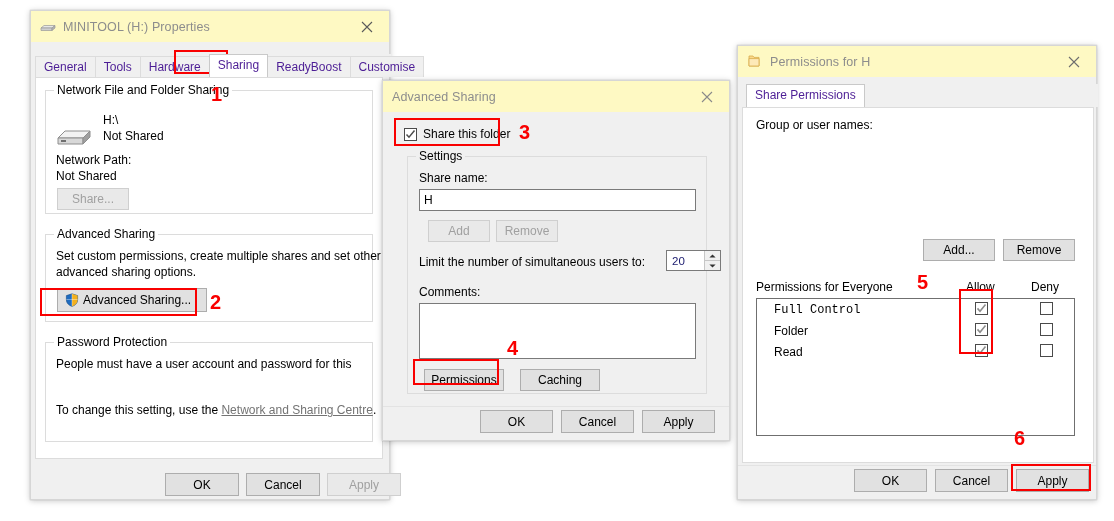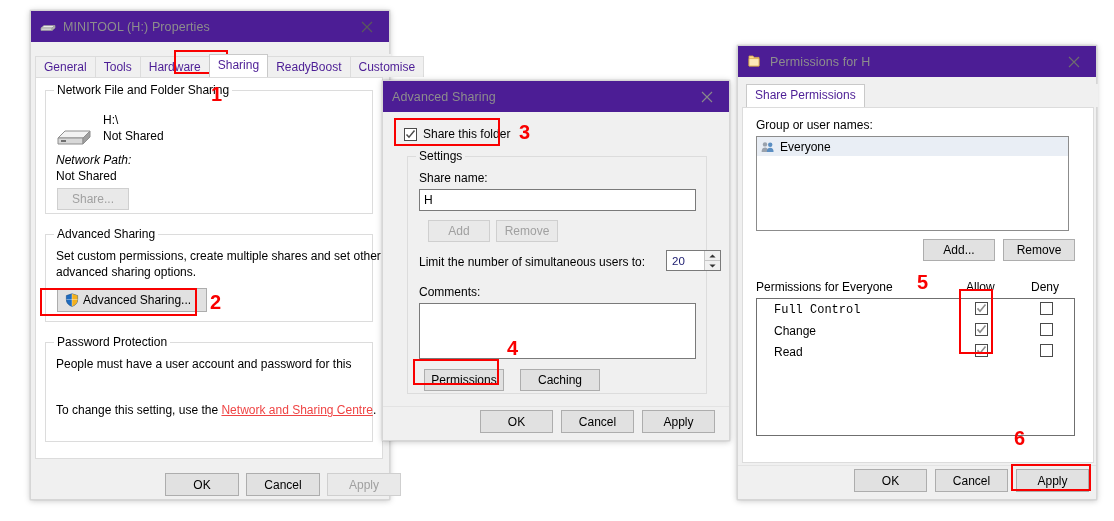--- a/index.html
+++ b/index.html
@@ -14,21 +14,21 @@
 
   
   .win {
     position: absolute;
     background: #f0f0f0;
     border: 1px solid #d6d6d6;
     box-shadow: 0 1px 6px rgba(0,0,0,0.22), 0 0 1px rgba(0,0,0,0.25);
   }
   .titlebar {
     height: 31px;
-    background: #4c1d95;
+    background: #fef9c3;
     display: flex; align-items: center;
     padding-left: 9px;
     position: relative;
   }
   .title-icon { width: 16px; height: 16px; margin-right: 7px; flex: 0 0 auto; position: relative; }
   .title-text {
     font-size: 12.5px; color: #8d8d8d; letter-spacing: .1px; white-space: nowrap;
   }
   .close-btn {
     position: absolute; right: 0; top: 0; width: 44px; height: 31px;
@@ -101,21 +101,21 @@
   .listbox { position: absolute; background: #fff; border: 1px solid #8c8c8c; overflow: hidden; }
   .listrow { display: flex; align-items: center; height: 19px; padding-left: 4px; font-size: 12px; color: #000; }
   .listrow.sel { background: #e9eef5; }
 
   
   .cb { width: 13px; height: 13px; border: 1px solid #4a4a4a; background: #fff;
         display: inline-flex; align-items: center; justify-content: center; flex: 0 0 auto; }
   .cb svg { display: block; }
 
   
-  .link { color: #ef4444; text-decoration: underline; }
+  .link { color: #737373; text-decoration: underline; }
 
   
   .hl { position: absolute; border: 2.5px solid #f90000; pointer-events: none; }
   .num { position: absolute; color: #f90000; font-size: 20px; font-weight: 700;
          font-family: "Liberation Sans", sans-serif; line-height: 1; }
 
   .sep { position: absolute; background: #e3e3e3; height: 1px; }
   .footer { position: absolute; background: #f0f0f0; }
 
   
@@ -175,21 +175,21 @@
             <polygon points="2,14 9,7 34,7 27,14" fill="#f2f2f2" stroke="#8e8e8e" stroke-width="1"></polygon>
             <polygon points="2,14 27,14 27,20 2,20" fill="#d8d8d8" stroke="#8e8e8e" stroke-width="1"></polygon>
             <polygon points="27,14 34,7 34,13 27,20" fill="#9f9f9f" stroke="#8e8e8e" stroke-width="1"></polygon>
             <rect x="5" y="16" width="5" height="2" fill="#6f6f6f"></rect>
           </svg>
         </span>
 
         <span class="txt" style="left:57px; top:22px;">H:\</span>
         <span class="txt" style="left:57px; top:38px;">Not Shared</span>
 
-        <span class="txt" style="left:10px; top:62px;font-style:italic;">Network Path:</span>
+        <span class="txt" style="left:10px; top:62px;">Network Path:</span>
         <span class="txt" style="left:10px; top:78px;">Not Shared</span>
 
         <div class="btn disabled" style="left:11px; top:97px; width:72px; height:22px;">
           <span>Share...</span>
         </div>
       </div>
 
       <div class="group" style="left:9px; top:156px; width:328px; height:88px;">
         <span class="glabel">Advanced Sharing</span>
 
@@ -336,33 +336,20 @@
     <div class="tabstrip" style="position:absolute; left:0; top:38px; width:360px;">
       <div class="tab sel" style="margin-left:4px;">
         <span>Share Permissions</span>
       </div>
     </div>
 
     <div class="tabpage" style="left:4px; top:61px; width:352px; height:356px;">
 
       <span class="txt" style="left:13px; top:10px;">Group or user names:</span>
 
-      <div class="listbox" style="left:13px; top:28px; width:313px; height:95px;">
-        <div class="listrow sel">
-          <span style="display:flex; margin-right:5px;">
-            <svg width="14" height="12" viewBox="0 0 14 12">
-              <circle cx="4" cy="3.4" r="2.2" fill="#9aa2ad"></circle>
-              <path d="M0.6 11 C0.6 7.9 2 6.4 4 6.4 C6 6.4 7.4 7.9 7.4 11 Z" fill="#9aa2ad"></path>
-              <circle cx="9.2" cy="3.8" r="2.2" fill="#5b8ec2"></circle>
-              <path d="M5.8 11 C5.8 7.9 7.2 6.8 9.2 6.8 C11.2 6.8 12.6 7.9 12.6 11 Z" fill="#5b8ec2"></path>
-            </svg>
-          </span>
-          <span>Everyone</span>
-        </div>
-      </div>
 
       <div class="btn" style="left:180px; top:131px; width:72px; height:22px;">
         <span>Add...</span>
       </div>
       <div class="btn" style="left:260px; top:131px; width:72px; height:22px;">
         <span>Remove</span>
       </div>
 
       <span class="txt" style="left:13px; top:172px;">Permissions for Everyone</span>
       <span class="txt" style="left:223px; top:172px;">Allow</span>
@@ -376,21 +363,21 @@
             <span class="txt" style="left:17px; top:4px;">Full Control</span>
             <span class="cb" style="position:absolute; left:218px; top:3px;">
               <svg width="11" height="11" viewBox="0 0 11 11">
                 <path d="M1.5 5.4 L4 8.2 L9.5 1.6" stroke="#8c8c8c" stroke-width="1.6" fill="none"></path>
               </svg>
             </span>
             <span class="cb" style="position:absolute; left:283px; top:3px;"></span>
           </div>
 
           <div style="position:relative; height:21px;">
-            <span class="txt" style="left:17px; top:4px;">Change</span>
+            <span class="txt" style="left:17px; top:4px;">Folder</span>
             <span class="cb" style="position:absolute; left:218px; top:3px;">
               <svg width="11" height="11" viewBox="0 0 11 11">
                 <path d="M1.5 5.4 L4 8.2 L9.5 1.6" stroke="#8c8c8c" stroke-width="1.6" fill="none"></path>
               </svg>
             </span>
             <span class="cb" style="position:absolute; left:283px; top:3px;"></span>
           </div>
 
           <div style="position:relative; height:21px;">
             <span class="txt" style="left:17px; top:4px;">Read</span>

